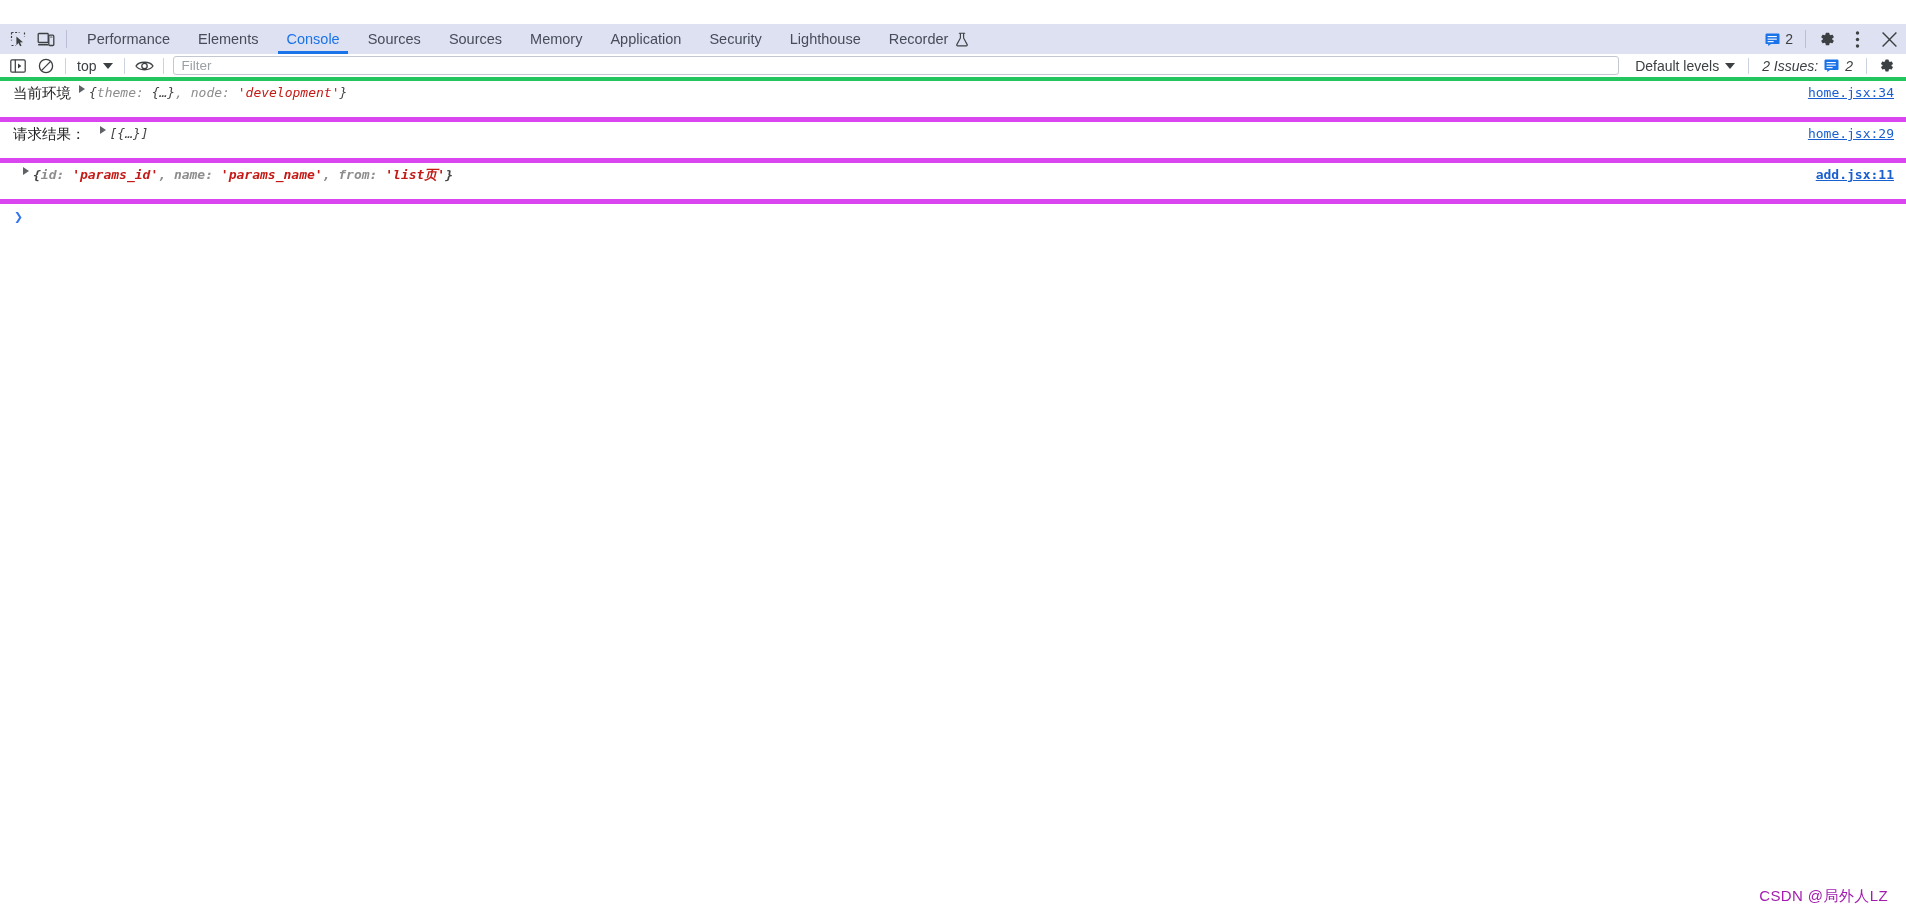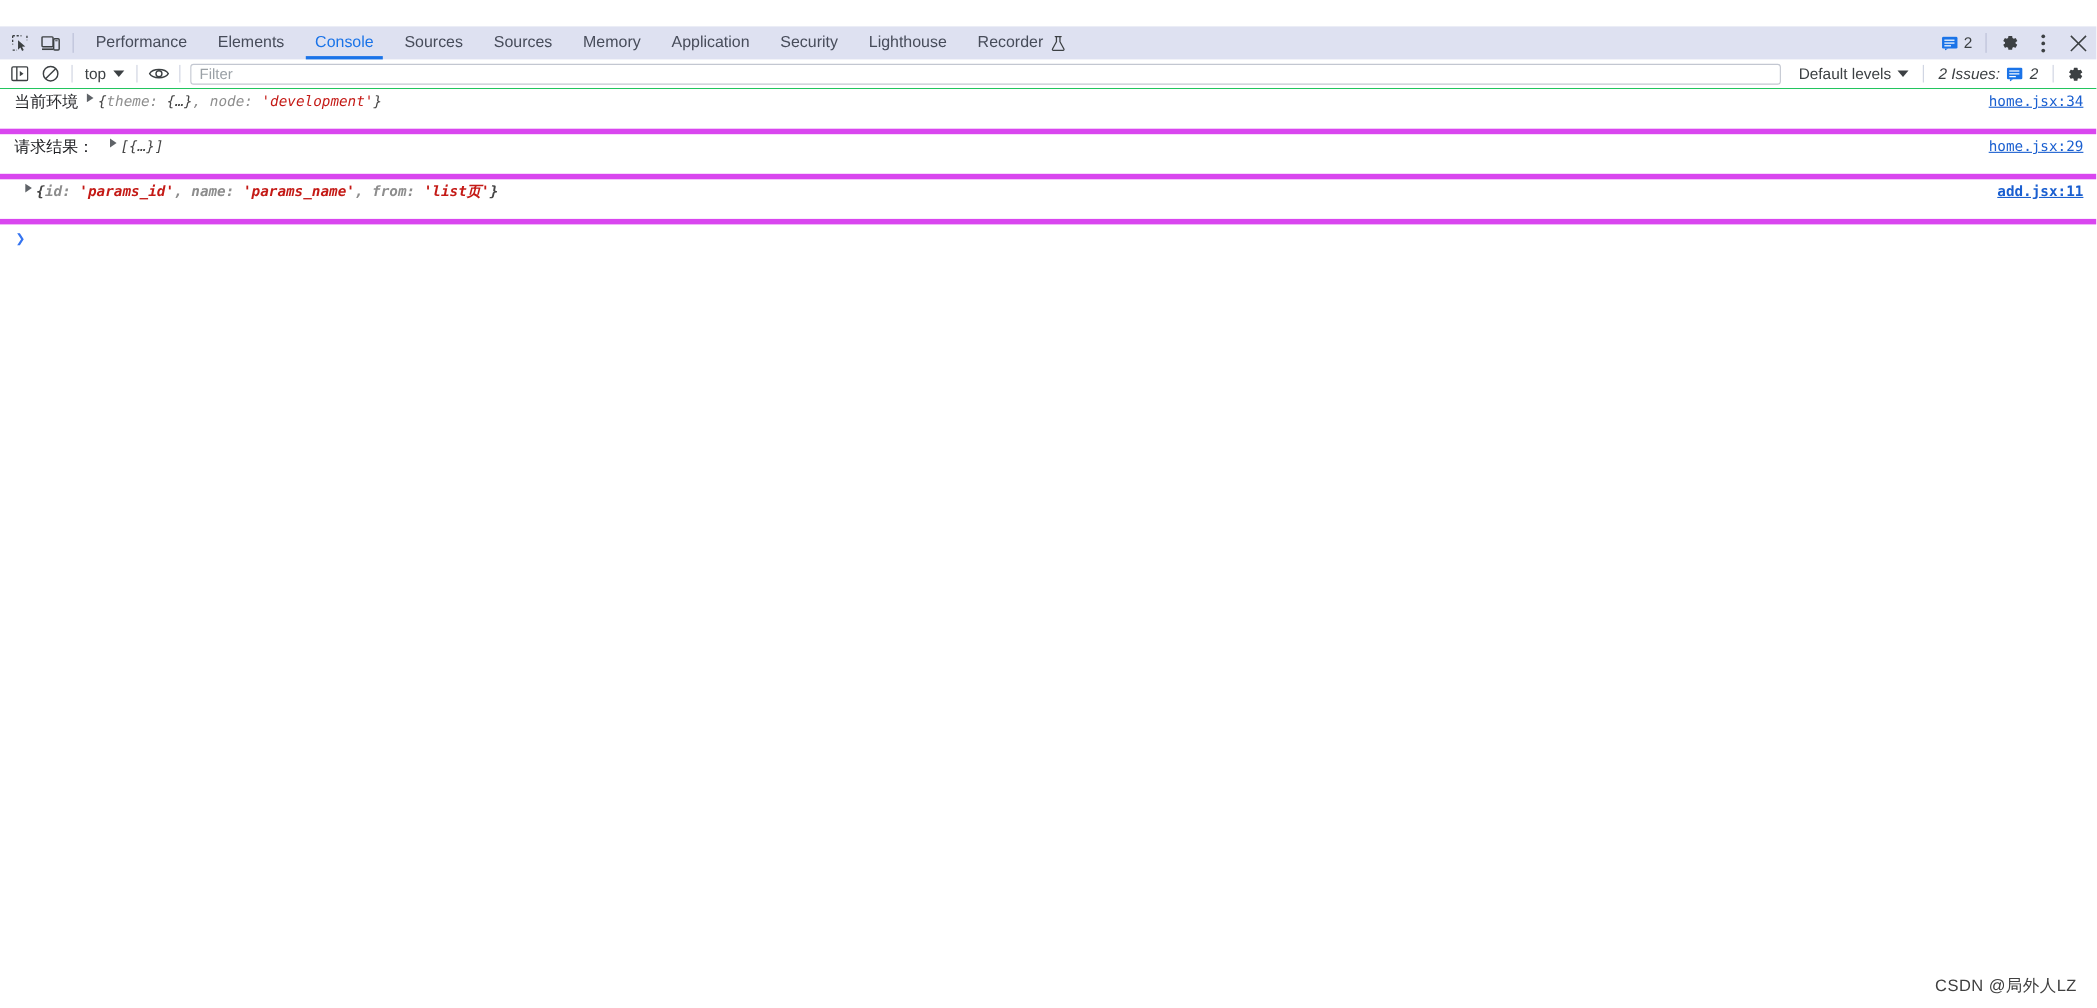--- a/index.html
+++ b/index.html
@@ -117,21 +117,21 @@
     cursor: pointer;
   }
 
   
   #console-toolbar {
     height: 27px;
     flex: 0 0 27px;
     background: #ffffff;
     display: flex;
     align-items: center;
-    border-bottom: 1px solid #22c55e;
+    border-bottom: 4px solid #22c55e;
     padding-left: 4px;
   }
   .ctb-btn {
     width: 28px; height: 26px;
     display: flex; align-items: center; justify-content: center;
     cursor: pointer;
   }
   .ctb-sep {
     width: 1px; height: 16px; background: #cdd2e0; margin: 0 5px;
     flex: 0 0 1px;
@@ -248,21 +248,21 @@
     line-height: 16px;
     cursor: text;
   }
 
   
   #watermark {
     position: absolute;
     right: 18px;
     bottom: 10px;
     font-size: 15px;
-    color: #404040;
+    color: #a21caf;
     letter-spacing: 0.4px;
     white-space: nowrap;
     pointer-events: none;
   }
 </style>
 </head>
 <body>
 
 <div id="root">
 

